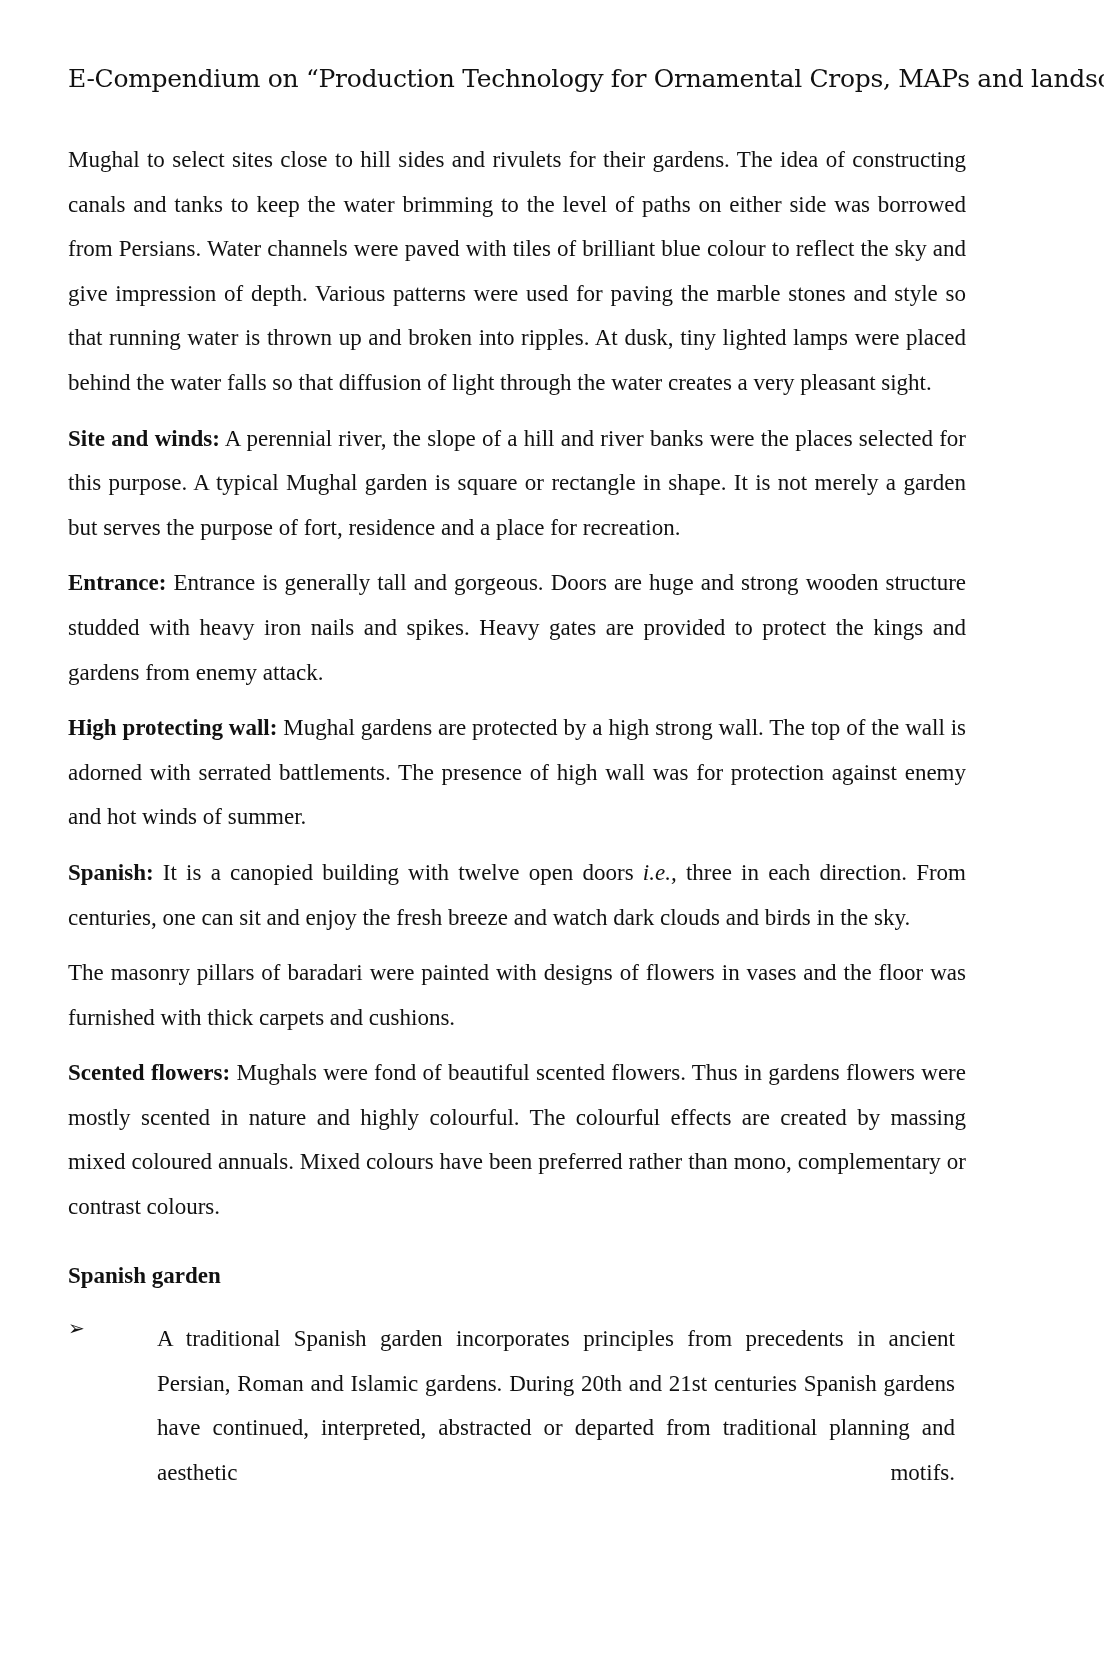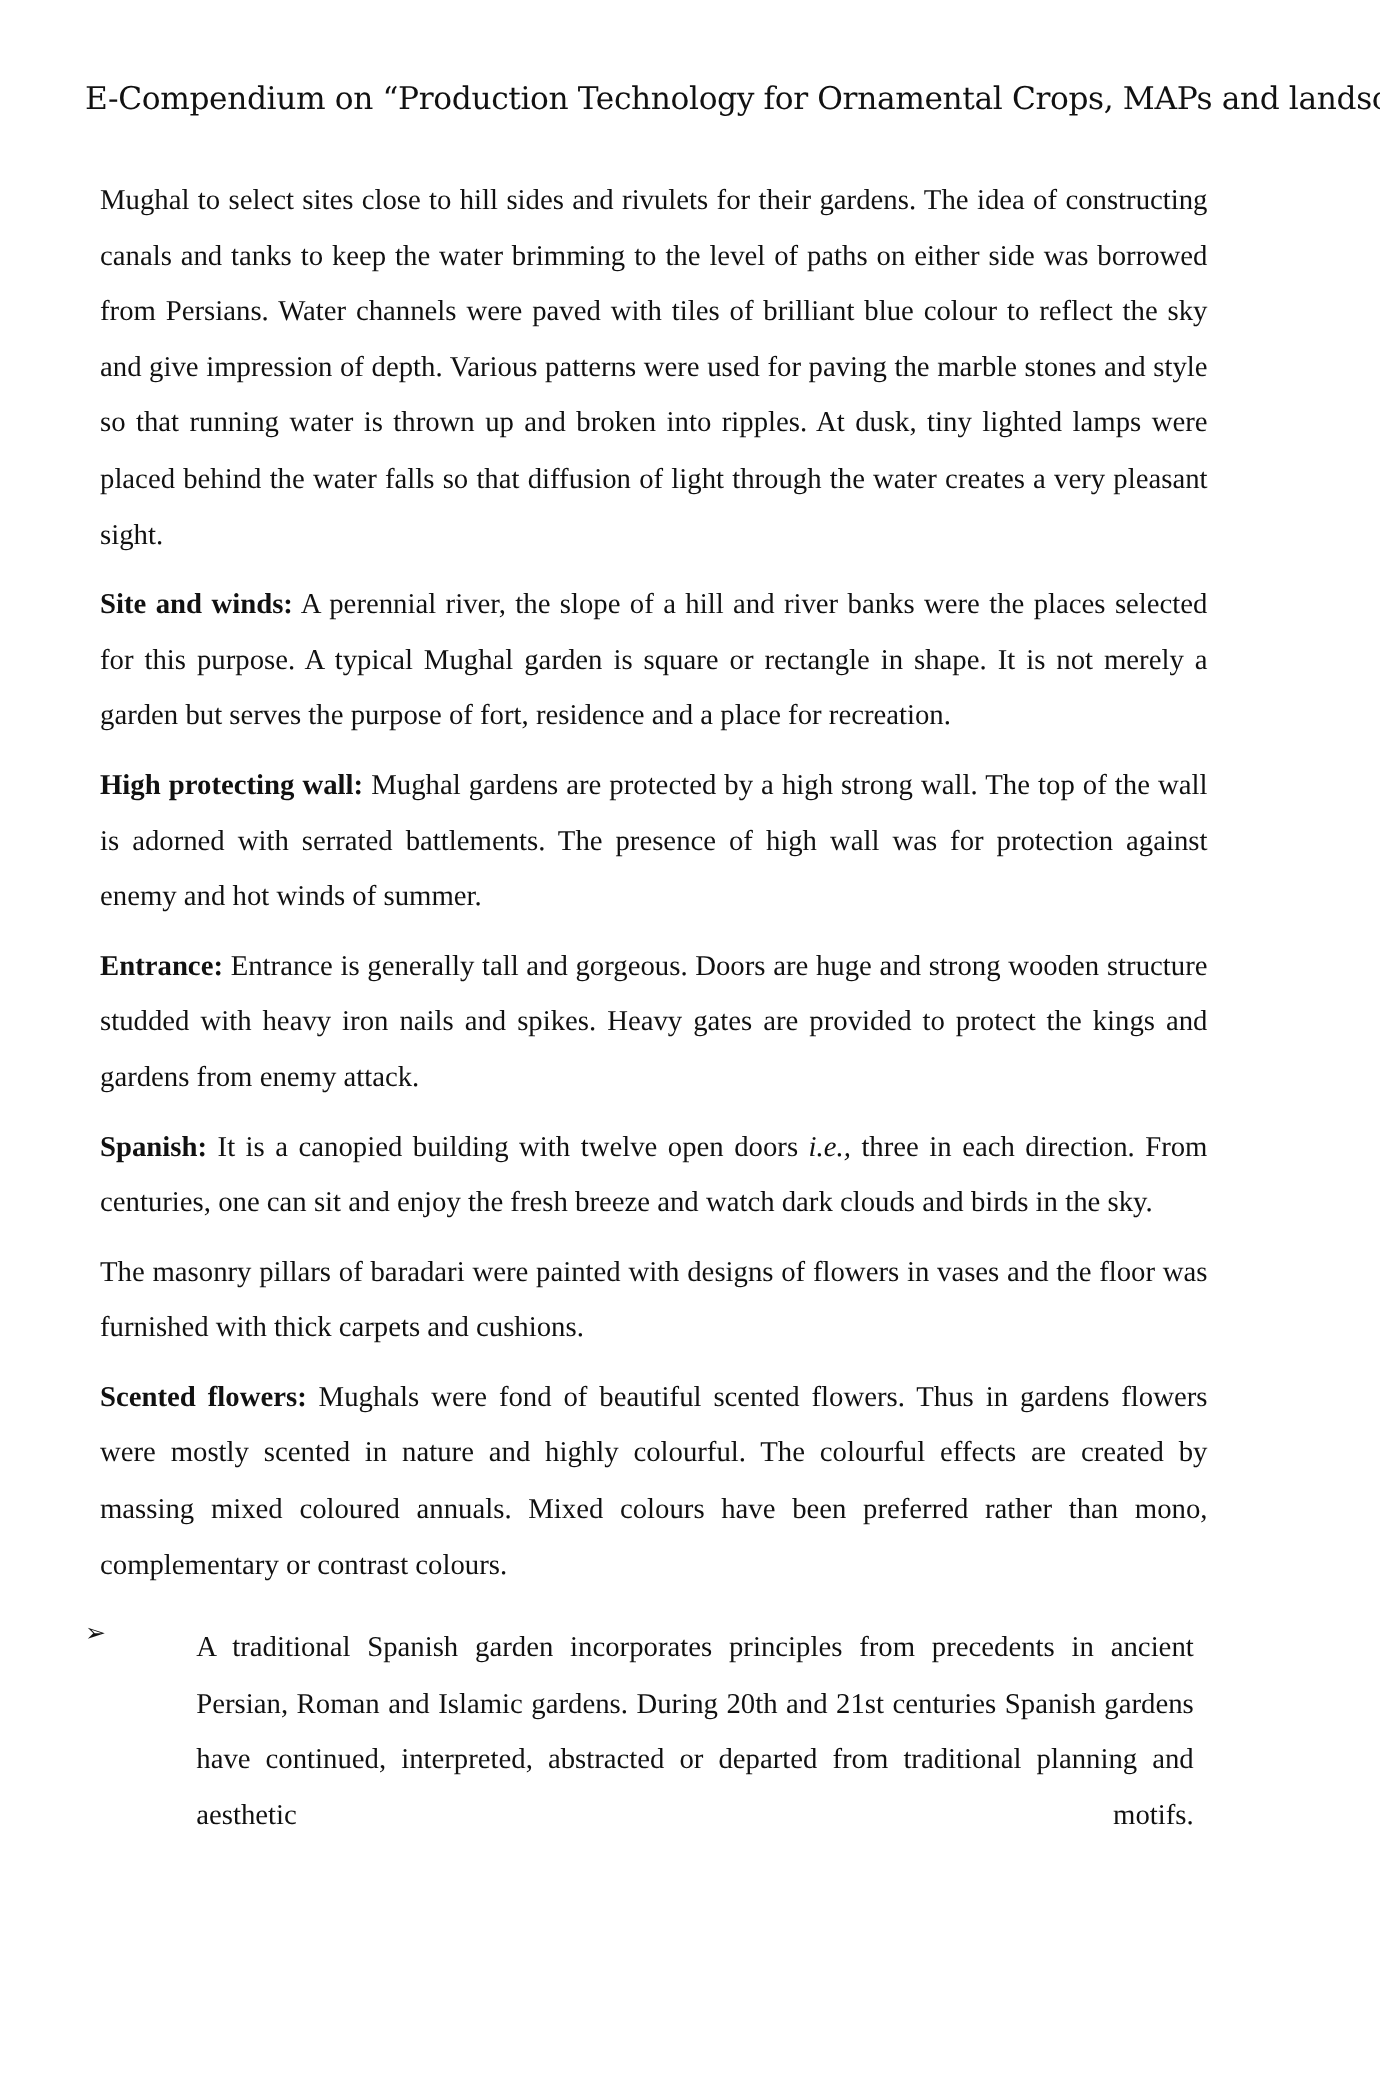--- a/index.html
+++ b/index.html
@@ -28,21 +28,21 @@
     .content {
       position: absolute;
       left: 68px;
       top: 138px;
       width: 898px;
       font-family: "Liberation Serif", serif;
       font-size: 23px;
       line-height: 44.6px;
     }
     .para {
-      margin: 0 0 11px 12px;
+      margin: 0 0 11px 0;
       text-align: justify;
     }
     .para-lead {
       font-weight: bold;
     }
     .section-heading {
       margin: 24px 0 8px 0;
       font-weight: bold;
       font-size: 23px;
     }
@@ -80,38 +80,39 @@
 
   <p class="para">
     <span>Mughal to select sites close to hill sides and rivulets for their gardens. The idea of constructing canals and tanks to keep the water brimming to the level of paths on either side was borrowed from Persians. Water channels were paved with tiles of brilliant blue colour to reflect the sky and give impression of depth. Various patterns were used for paving the marble stones and style so that running water is thrown up and broken into ripples. At dusk, tiny lighted lamps were placed behind the water falls so that diffusion of light through the water creates a very pleasant sight.</span>
   </p>
 
   <p class="para">
     <span class="para-lead">Site and winds:</span><span> A perennial river, the slope of a hill and river banks were the places selected for this purpose. A typical Mughal garden is square or rectangle in shape. It is not merely a garden but serves the purpose of fort, residence and a place for recreation.</span>
   </p>
 
   <p class="para">
-    <span class="para-lead">High protecting wall:</span><span> Mughal gardens are protected by a high strong wall. The top of the wall is adorned with serrated battlements. The presence of high wall was for protection against enemy and hot winds of summer.</span>
+    <span class="para-lead">Entrance:</span><span> Entrance is generally tall and gorgeous. Doors are huge and strong wooden structure studded with heavy iron nails and spikes. Heavy gates are provided to protect the kings and gardens from enemy attack.</span>
   </p>
 
   <p class="para">
-    <span class="para-lead">Entrance:</span><span> Entrance is generally tall and gorgeous. Doors are huge and strong wooden structure studded with heavy iron nails and spikes. Heavy gates are provided to protect the kings and gardens from enemy attack.</span>
+    <span class="para-lead">High protecting wall:</span><span> Mughal gardens are protected by a high strong wall. The top of the wall is adorned with serrated battlements. The presence of high wall was for protection against enemy and hot winds of summer.</span>
   </p>
 
   <p class="para">
     <span class="para-lead">Spanish:</span><span> It is a canopied building with twelve open doors </span><em>i.e.,</em><span> three in each direction. From centuries, one can sit and enjoy the fresh breeze and watch dark clouds and birds in the sky.</span>
   </p>
 
   <p class="para">
     <span>The masonry pillars of baradari were painted with designs of flowers in vases and the floor was furnished with thick carpets and cushions.</span>
   </p>
 
   <p class="para">
     <span class="para-lead">Scented flowers:</span><span> Mughals were fond of beautiful scented flowers. Thus in gardens flowers were mostly scented in nature and highly colourful. The colourful effects are created by massing mixed coloured annuals. Mixed colours have been preferred rather than mono, complementary or contrast colours.</span>
   </p>
 
+  <h3 class="section-heading">Spanish garden</h3>
 
   <div class="bullet-item">
     <span class="bullet-icon">➢</span>
     <p class="bullet-text">A traditional Spanish garden incorporates principles from precedents in ancient Persian, Roman and Islamic gardens. During 20th and 21st centuries Spanish gardens have continued, interpreted, abstracted or departed from traditional planning and aesthetic motifs.</p>
   </div>
 
 </div>
 
 </body></html>

